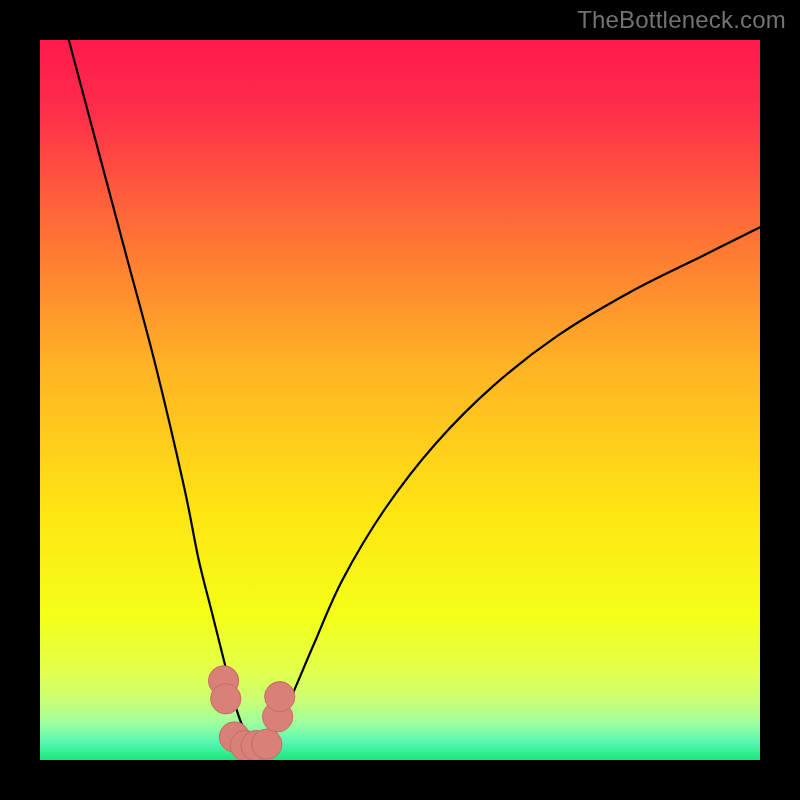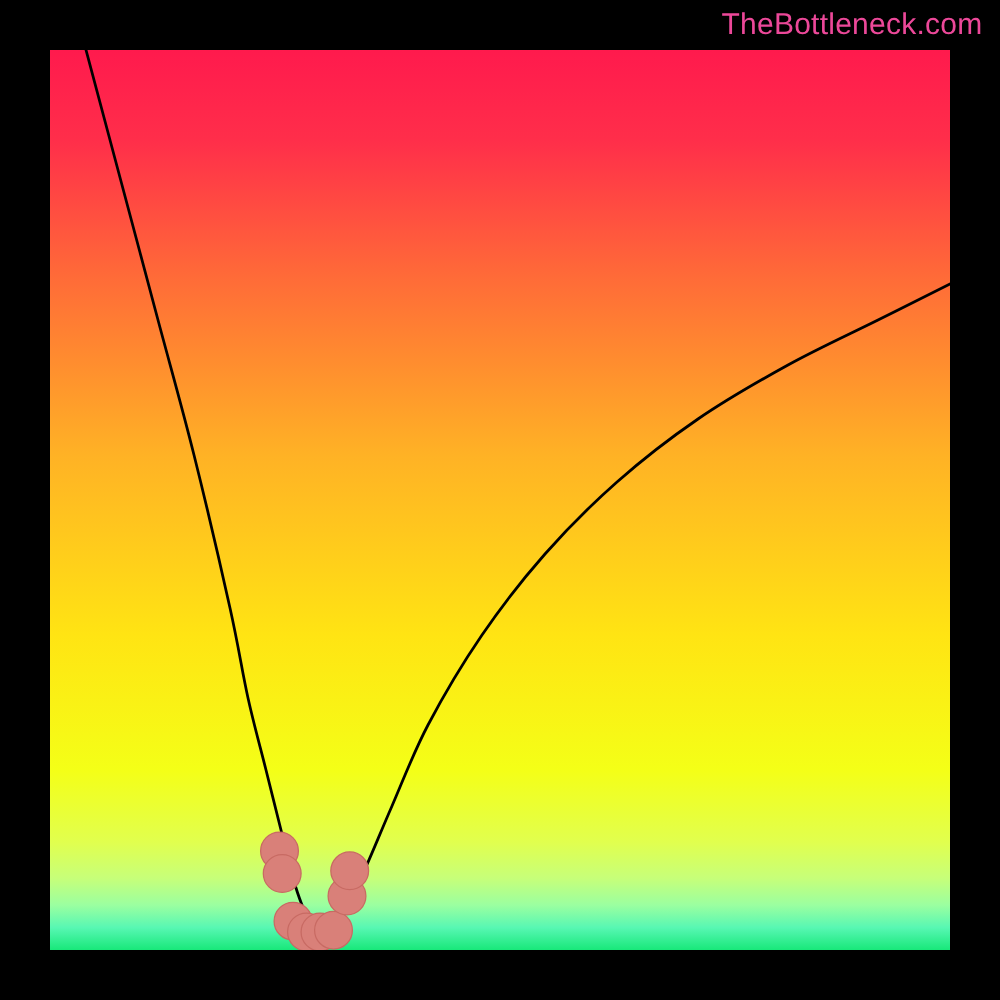--- a/index.html
+++ b/index.html
@@ -38,21 +38,21 @@
     position: absolute;
     left: 0;
     top: 0;
     width: 720px;
     height: 720px;
   }
   .watermark {
     position: absolute;
     top: 6px;
     right: 14px;
-    color: #ec4899;
+    color: #737373;
     font-size: 24px;
     letter-spacing: 0.2px;
   }
 </style>
 </head>
 <body>
 
 <div class="frame">
   <div class="plot">
     <svg class="gradient" viewBox="0 0 720 720" preserveAspectRatio="none">

